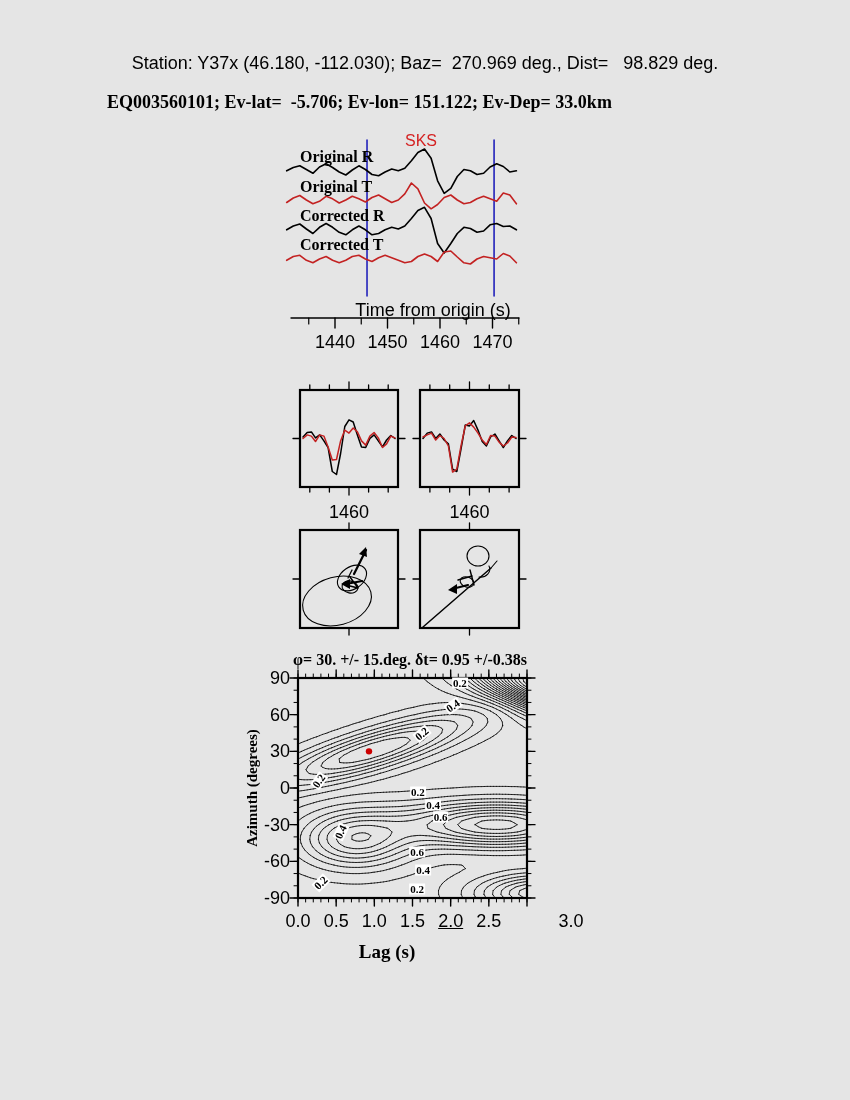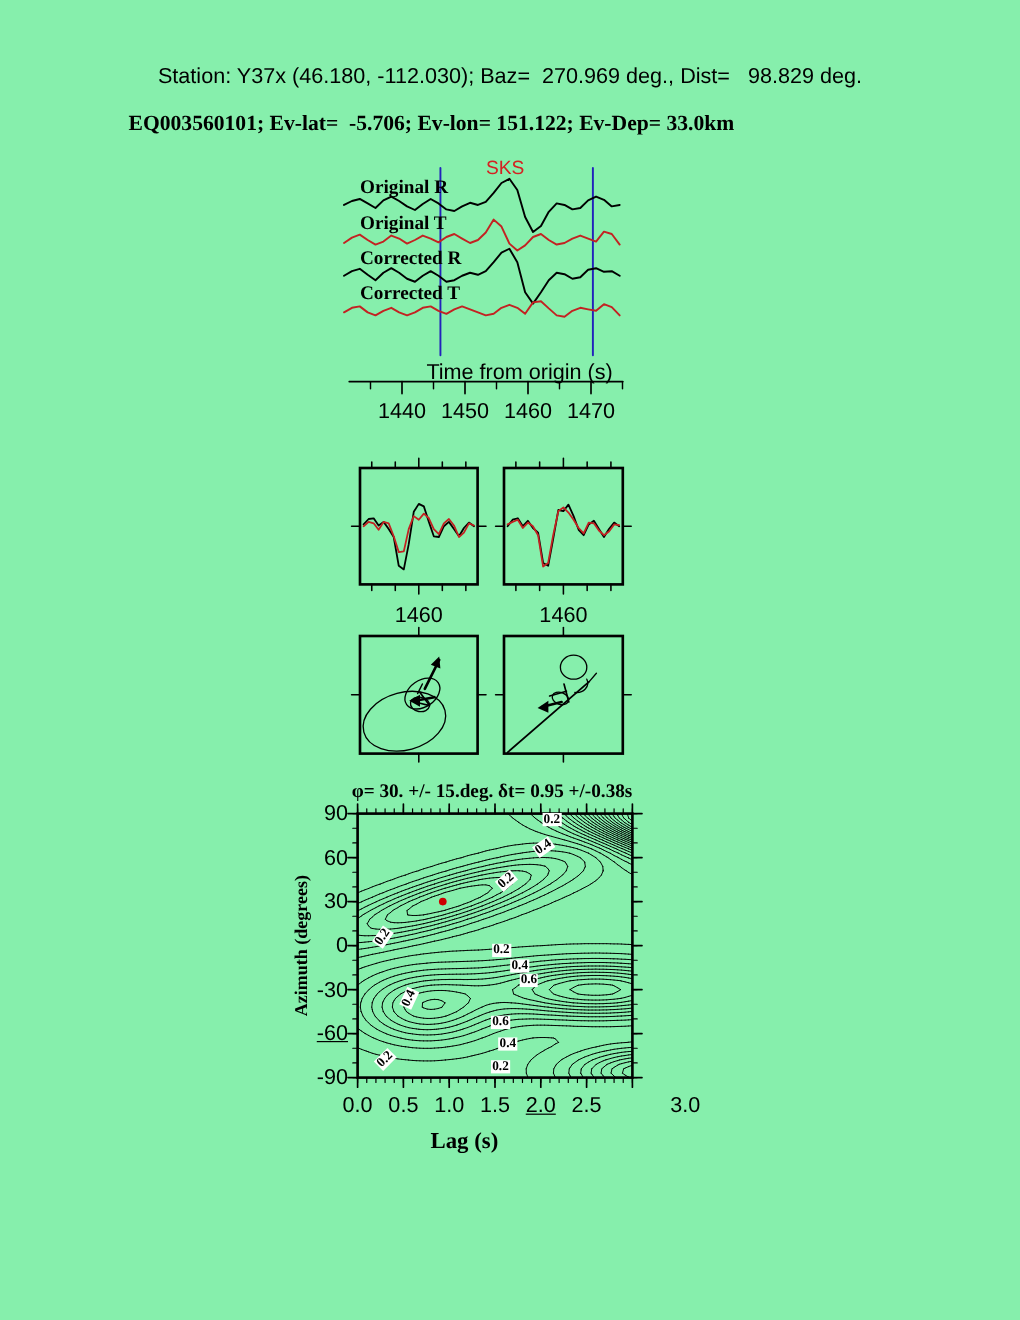--- a/index.html
+++ b/index.html
@@ -1,16 +1,16 @@
 <!DOCTYPE html>
 <html><head>
 <meta charset="utf-8">
 <style>
   html,body{margin:0;padding:0;background:#fff;}
-  #fig{position:relative;width:850px;height:1100px;background:#86efac;overflow:hidden;
+  #fig{position:relative;width:850px;height:1100px;background:#e5e5e5;overflow:hidden;
        font-family:"Liberation Sans",sans-serif;}
   #plot-svg{position:absolute;left:0;top:0;}
   .lbl{position:absolute;color:#000;white-space:pre;}
   .hdr1{left:0;top:53;width:850px;text-align:center;font-size:18px;}
   .hdr2{left:0;top:92px;width:719px;text-align:center;font-size:18px;
         font-family:"Liberation Serif",serif;font-weight:bold;}
   .trace-lbl{font-family:"Liberation Serif",serif;font-weight:bold;font-size:16px;}
   .sks{color:#d42222;font-size:16px;}
   .axis-title-sans{font-size:18px;}
   .serif-b{font-family:"Liberation Serif",serif;font-weight:bold;}
@@ -263,21 +263,21 @@
       <div class="ticknum" style="left: 374.333px; top: 911px;">1.0</div>
       <div class="ticknum" style="left: 412.5px; top: 911px;">1.5</div>
       <div class="ticknum" style="left: 450.667px; top: 911px; text-decoration: underline;">2.0</div>
       <div class="ticknum" style="left: 488.833px; top: 911px;">2.5</div>
       <div class="ticknum" style="left: 527px; top: 911px; margin-left: 44px;">3.0</div>
       <div class="ytick" style="left: 242px; top: 678px;">90</div>
       <div class="ytick" style="left: 242px; top: 714.667px;">60</div>
       <div class="ytick" style="left: 242px; top: 751.333px;">30</div>
       <div class="ytick" style="left: 242px; top: 788px;">0</div>
       <div class="ytick" style="left: 242px; top: 824.667px;">-30</div>
-      <div class="ytick" style="left: 242px; top: 861.333px; text-decoration: underline;">-60</div>
+      <div class="ytick" style="left: 242px; top: 861.333px;">-60</div>
       <div class="ytick" style="left: 242px; top: 898px;">-90</div>
       <div class="clabel" style="transform: translate(-50%, -50%) rotate(0deg); left: 459.827px; top: 682.889px;">0.2</div>
       <div class="clabel" style="transform: translate(-50%, -50%) rotate(-35deg); left: 452.957px; top: 706.111px;">0.4</div>
       <div class="clabel" style="transform: translate(-50%, -50%) rotate(-40deg); left: 422.423px; top: 734.222px;">0.2</div>
       <div class="clabel" style="transform: translate(-50%, -50%) rotate(0deg); left: 417.843px; top: 791.667px;">0.2</div>
       <div class="clabel" style="transform: translate(-50%, -50%) rotate(0deg); left: 433.11px; top: 805.111px;">0.4</div>
       <div class="clabel" style="transform: translate(-50%, -50%) rotate(0deg); left: 440.743px; top: 817.333px;">0.6</div>
       <div class="clabel" style="transform: translate(-50%, -50%) rotate(-55deg); left: 319.373px; top: 780.667px;">0.2</div>
       <div class="clabel" style="transform: translate(-50%, -50%) rotate(-65deg); left: 340.747px; top: 832px;">0.4</div>
       <div class="clabel" style="transform: translate(-50%, -50%) rotate(0deg); left: 417.08px; top: 851.556px;">0.6</div>

